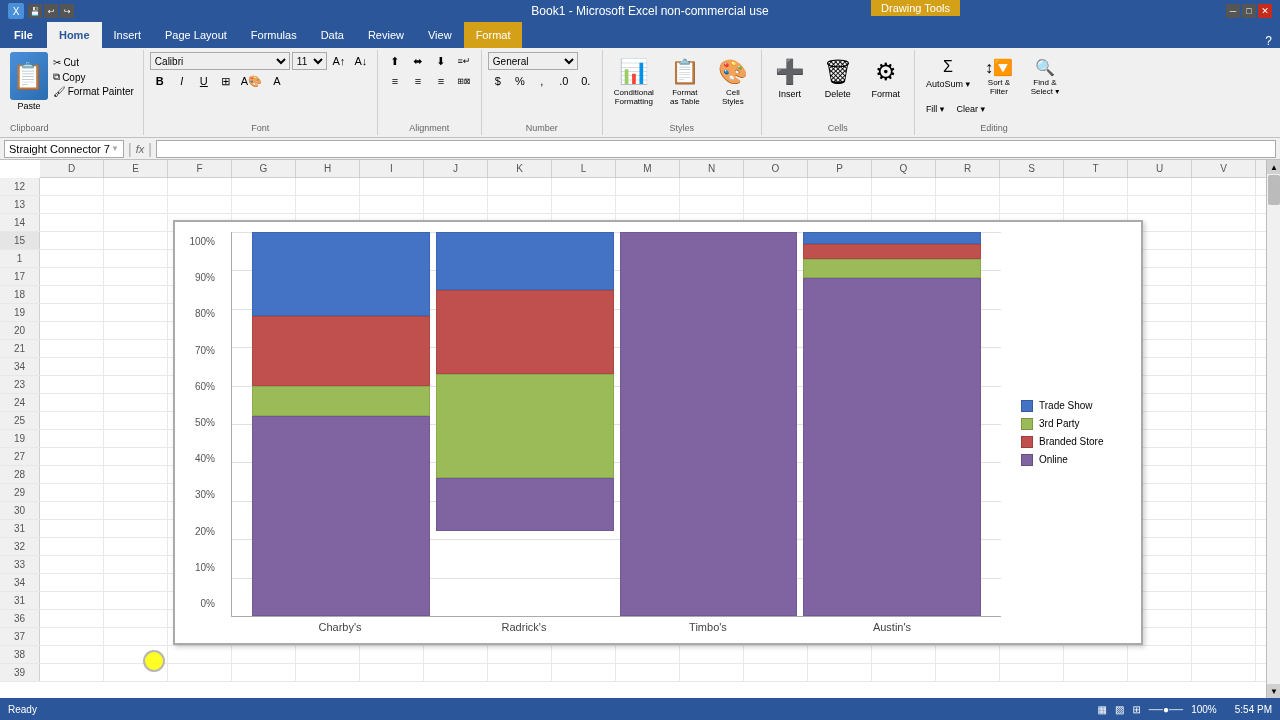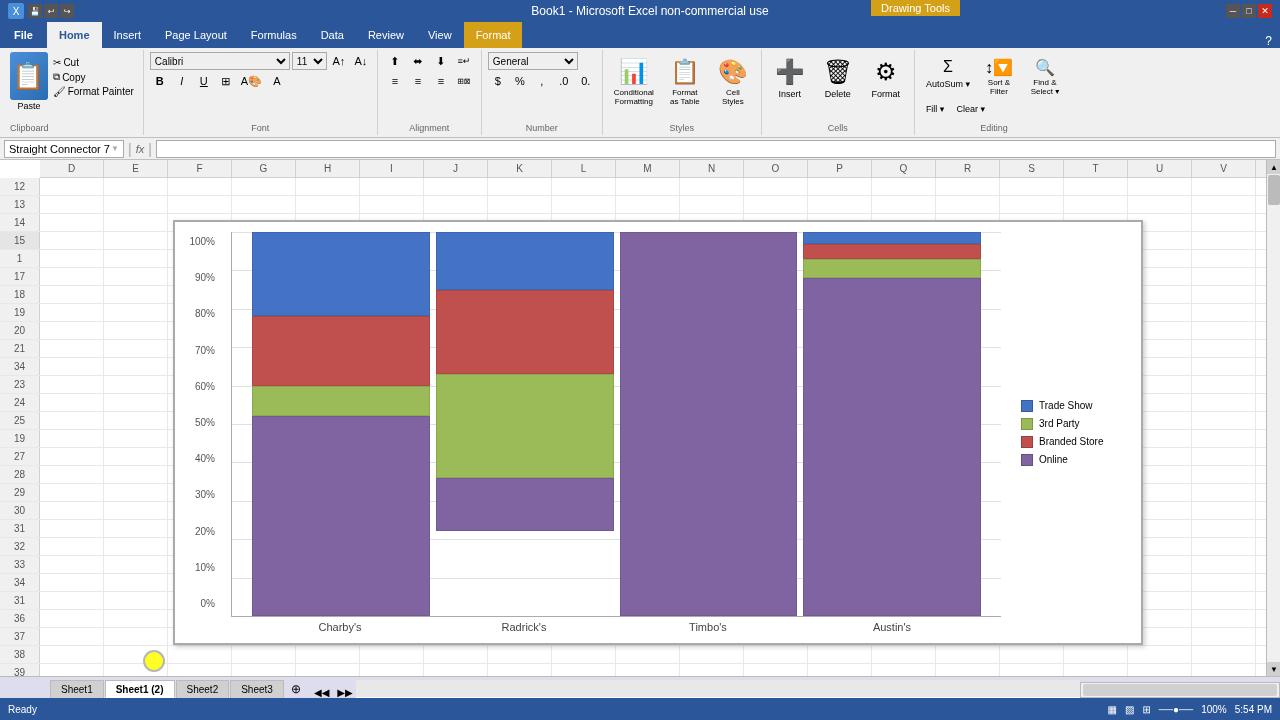--- a/index.html
+++ b/index.html
@@ -1174,48 +1174,29 @@
       </div>
       <div style="width:14px;height:14px;background:#d0d0d0;display:flex;align-items:center;justify-content:center;font-size:8px;cursor:pointer;">▼</div>
     </div>
 
     <div style="position:absolute;left:143px;top:490px;width:22px;height:22px;background:yellow;border-radius:50%;border:2px solid #aaa;opacity:0.85;pointer-events:none;"></div>
 
   </div>
 
   <div style="display:flex;flex-direction:column;">
 
-    <div style="display:flex;align-items:flex-end;background:#dde;height:22px;border-top:1px solid #bbb;">
-      <div style="display:flex;gap:1px;align-items:flex-end;padding-left:50px;">
-        <div style="padding:2px 10px;background:#d0d0d0;border:1px solid #bbb;border-bottom:none;font-size:10px;cursor:pointer;height:18px;display:flex;align-items:center;">Sheet1</div>
-        <div style="padding:2px 10px;background:white;border:1px solid #bbb;border-bottom:1px solid white;font-size:10px;cursor:pointer;height:18px;display:flex;align-items:center;font-weight:bold;">Sheet1 (2)</div>
-        <div style="padding:2px 10px;background:#d0d0d0;border:1px solid #bbb;border-bottom:none;font-size:10px;cursor:pointer;height:18px;display:flex;align-items:center;">Sheet2</div>
-        <div style="padding:2px 10px;background:#d0d0d0;border:1px solid #bbb;border-bottom:none;font-size:10px;cursor:pointer;height:18px;display:flex;align-items:center;">Sheet3</div>
-        <div style="padding:2px 6px;font-size:12px;cursor:pointer;height:18px;display:flex;align-items:center;">⊕</div>
-      </div>
-
-      <div style="margin-left:4px;display:flex;gap:2px;align-items:center;">
-        <div style="font-size:10px;cursor:pointer;padding:0 3px;">◀◀</div>
-        <div style="font-size:10px;cursor:pointer;padding:0 3px;">▶▶</div>
-      </div>
-      <div style="flex:1;background:#e8e8e8;border-bottom:1px solid white;height:18px;"></div>
-
-      <div style="width:200px;height:16px;background:#f0f0f0;border:1px solid #bbb;display:flex;align-items:center;">
-        <div style="flex:1;height:12px;background:#d0d0d0;margin:0 2px;border-radius:2px;"></div>
-      </div>
-    </div>
 
     <div class="status-bar">
       <div style="display:flex;gap:8px;align-items:center;">
         <span>Ready</span>
       </div>
       <div style="display:flex;gap:8px;align-items:center;">
         <span style="cursor:pointer;">▦</span>
         <span style="cursor:pointer;">▨</span>
         <span style="cursor:pointer;">⊞</span>
         <span style="cursor:pointer;">──●──</span>
         <span>100%</span>
-        <span style="">5:54 PM</span>
+        <span style="margin-left:10px;">5:54 PM</span>
       </div>
     </div>
   </div>
 
 </div>
 
 </body></html>

